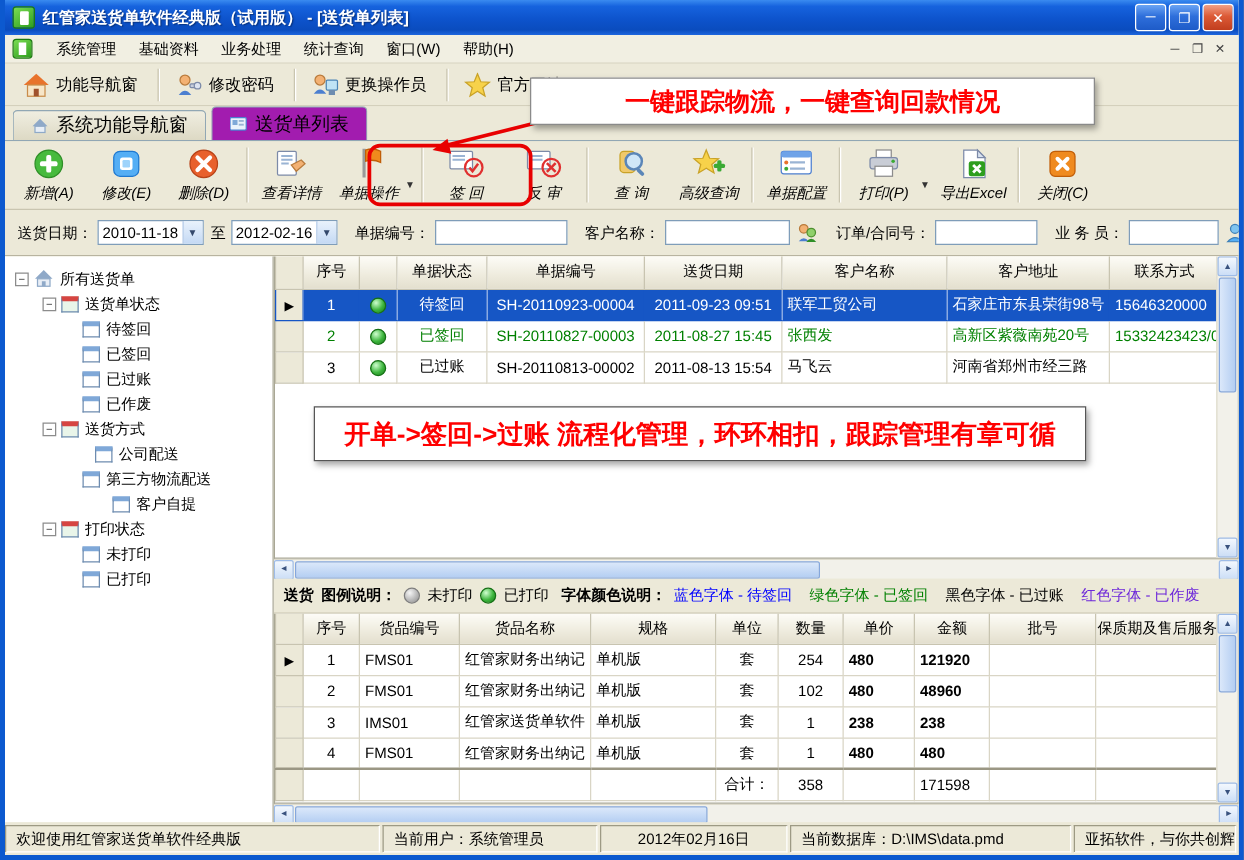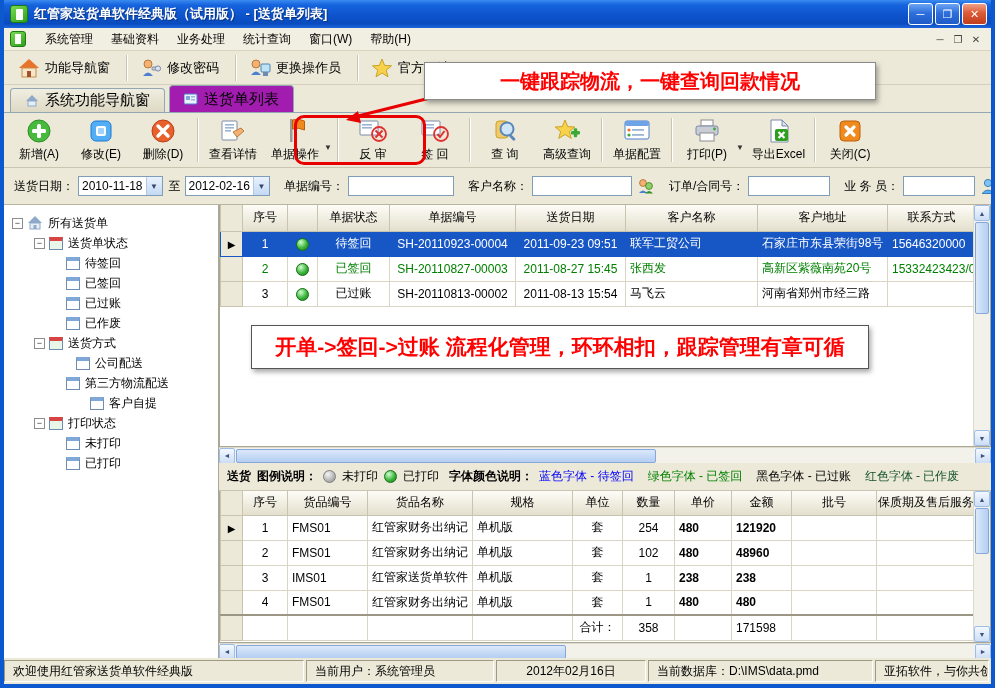--- a/index.html
+++ b/index.html
@@ -34,21 +34,21 @@
   .vsep { width:2px; height:26px; margin:0 6px; border-left:1px solid #C9C5B0; border-right:1px solid #FFFFFF; }
 
   
   .tabrow { height:28px; flex:0 0 28px; display:flex; align-items:flex-end; background:#ECE9D8; padding-left:6px; border-bottom:1px solid #91A7B4; }
   .tab { display:flex; align-items:center; gap:6px; font-size:15px; height:24px; padding:0 14px; border:1px solid #91A7B4; border-bottom:none;
     border-radius:4px 4px 0 0; background:linear-gradient(180deg,#F0EEE1,#DDD9C4); margin-right:4px; }
   .tab.active { background:#a21caf; height:27px; position:relative; z-index:2; }
 
   
   .toolbar2 { height:55px; flex:0 0 55px; display:flex; align-items:center; background:#ECE9D8; border-bottom:1px solid #C9C5B0; padding-left:4px; position:relative; }
-  .tbtn { display:flex; flex-direction:column; align-items:center; justify-content:center; gap:2px; min-width:62px; padding:3px 6px; font-size:12px; color:#000; }
+  .tbtn { display:flex; flex-direction:column; align-items:center; justify-content:center; gap:2px; min-width:62px; padding:3px 6px; font-size:12px; color:#000;font-style:italic; }
   .tbtn .big { height:27px; display:flex; align-items:center; justify-content:center; }
   .caret { font-size:8px; color:#333; align-self:center; margin:14px 2px 0 -2px; }
   .vsep2 { width:2px; height:44px; margin:0 3px; border-left:1px solid #C9C5B0; border-right:1px solid #FFFFFF; }
 
   
   .filterrow { height:37px; flex:0 0 37px; display:flex; align-items:center; background:#ECE9D8; border-bottom:1px solid #B8B4A0; padding-left:10px; font-size:12px; white-space:nowrap; }
   .combo { display:flex; width:88px; height:20px; border:1px solid #7F9DB9; background:#fff; align-items:center; margin-left:4px; }
   .combo .val { flex:1; padding:0 3px; font-size:12px; }
   .combo .drop { width:16px; height:100%; background:linear-gradient(180deg,#E9F2FC,#C4D9F4); border-left:1px solid #AFC8E8; color:#33486B; font-size:8px; display:flex; align-items:center; justify-content:center; }
   .txtinput { height:20px; border:1px solid #7F9DB9; background:#fff; margin-left:4px; font-size:12px; padding:0 3px; }
@@ -83,21 +83,21 @@
   
   .vsb { position:absolute; right:0; top:0; bottom:0; width:17px; background:#F2F1EA; border-left:1px solid #DEDBCC; display:flex; flex-direction:column; }
   .sbbtn { height:16px; flex:0 0 16px; background:linear-gradient(180deg,#F3F8FE,#CCDEF6); border:1px solid #9EBCE8; border-radius:2px; color:#39527E; font-size:7px; display:flex; align-items:center; justify-content:center; }
   .vthumb { margin:1px 1px; height:92px; background:linear-gradient(90deg,#DBE8FA,#B4CEF2); border:1px solid #85A7DC; border-radius:2px; }
   .vtrack { flex:1; }
   .hsb { height:16px; flex:0 0 16px; background:#F2F1EA; display:flex; align-items:center; border-top:1px solid #DEDBCC; }
   .hthumb { height:14px; background:linear-gradient(180deg,#DBE8FA,#B4CEF2); border:1px solid #85A7DC; border-radius:2px; margin:0 1px; }
 
   
   .legendbar { height:28px; flex:0 0 28px; display:flex; align-items:center; background:#ECE9D8; font-size:12px; gap:6px; padding-left:8px; border-bottom:1px solid #C9C5B0; white-space:nowrap; }
-  .c-blue { color:#0000FF; } .c-green { color:#008000; } .c-black { color:#000; } .c-red { color:#14532d;font-family:Liberation Serif, serif; }
+  .c-blue { color:#0000FF; } .c-green { color:#008000; } .c-black { color:#000; } .c-red { color:#6d28d9; }
 
   
   .detailgrid { height:152px; flex:0 0 152px; }
   .detailgrid th { height:24px; }
   tr.total td { border-top:2px solid #9B9784; font-size:12px; }
 
   
   .statusbar { height:26px; flex:0 0 26px; display:flex; align-items:stretch; gap:2px; background:#ECE9D8; padding:2px 2px 2px 0; font-size:12px; }
   .statuscell { border:1px solid; border-color:#9D9A84 #FFFFFF #FFFFFF #9D9A84; display:flex; align-items:center; padding:0 8px; white-space:nowrap; overflow:hidden; }
 
@@ -268,36 +268,36 @@
     </span>
     <span class="caret">▼</span>
     <span class="vsep2"></span>
     <span class="tbtn">
       <span class="big icon">
         <svg width="30" height="26">
               <rect x="2" y="3" width="18" height="14" rx="1" fill="#fff" stroke="#7C8AA8"></rect>
               <rect x="4" y="6" width="10" height="1.6" fill="#9AB4D4"></rect>
               <rect x="4" y="9" width="10" height="1.6" fill="#9AB4D4"></rect>
               <circle cx="21" cy="16" r="7" fill="none" stroke="#E03030" stroke-width="1.8"></circle>
-              <path d="M17.5,12.5 l7,7 M24.5,12.5 l-7,7" stroke="#E03030" stroke-width="2"></path>
-            </svg>
-      </span>
-      <span>反 审</span>
+              <path d="M17.5,16 l2.5,3 l4.5,-6" fill="none" stroke="#E03030" stroke-width="2"></path>
+            </svg>
+      </span>
+      <span>签 回</span>
     </span>
     <span class="tbtn">
       <span class="big icon">
         <svg width="30" height="26">
               <rect x="2" y="3" width="18" height="14" rx="1" fill="#fff" stroke="#7C8AA8"></rect>
               <rect x="4" y="6" width="10" height="1.6" fill="#9AB4D4"></rect>
               <rect x="4" y="9" width="10" height="1.6" fill="#9AB4D4"></rect>
               <circle cx="21" cy="16" r="7" fill="none" stroke="#E03030" stroke-width="1.8"></circle>
-              <path d="M17.5,16 l2.5,3 l4.5,-6" fill="none" stroke="#E03030" stroke-width="2"></path>
-            </svg>
-      </span>
-      <span>签 回</span>
+              <path d="M17.5,12.5 l7,7 M24.5,12.5 l-7,7" stroke="#E03030" stroke-width="2"></path>
+            </svg>
+      </span>
+      <span>反 审</span>
     </span>
     <span class="vsep2"></span>
     <span class="tbtn">
       <span class="big icon">
         <svg width="26" height="26">
               <rect x="4" y="3" width="12" height="17" rx="3" fill="#F0C96B" stroke="#C9A227"></rect>
               <circle cx="15" cy="11" r="6.5" fill="#CFE6F8" stroke="#5B86B8" stroke-width="2"></circle>
               <rect x="19" y="16.2" width="7" height="3" rx="1.4" transform="rotate(45 19 16.2)" fill="#5B86B8"></rect>
             </svg>
       </span>
@@ -667,21 +667,21 @@
         <span class="sbbtn" style="width:16px;flex:0 0 16px">◄</span>
         <span class="hthumb" style="width:330px"></span>
         <span style="flex:1"></span>
         <span class="sbbtn" style="width:16px;flex:0 0 16px">►</span>
       </div>
     </div>
   </div>
 
   <div class="statusbar">
     <span class="statuscell" style="width:300px">欢迎使用红管家送货单软件经典版</span>
-    <span class="statuscell" style="width:188px">当前用户：系统管理员</span>
+    <span class="statuscell" style="width:172px">当前用户：系统管理员</span>
     <span class="statuscell" style="width:150px;justify-content:center">2012年02月16日</span>
     <span class="statuscell" style="width:225px">当前数据库：D:\IMS\data.pmd</span>
     <span class="statuscell" style="flex:1">亚拓软件，与你共创辉煌</span>
   </div>
 
   <div class="redbox"></div>
   <svg class="arrow-svg" width="125" height="48">
     <line x1="112" y1="8" x2="24" y2="30" stroke="#E80000" stroke-width="3"></line>
     <polygon points="12,34 24,25 27,37" fill="#E80000"></polygon>
   </svg>

